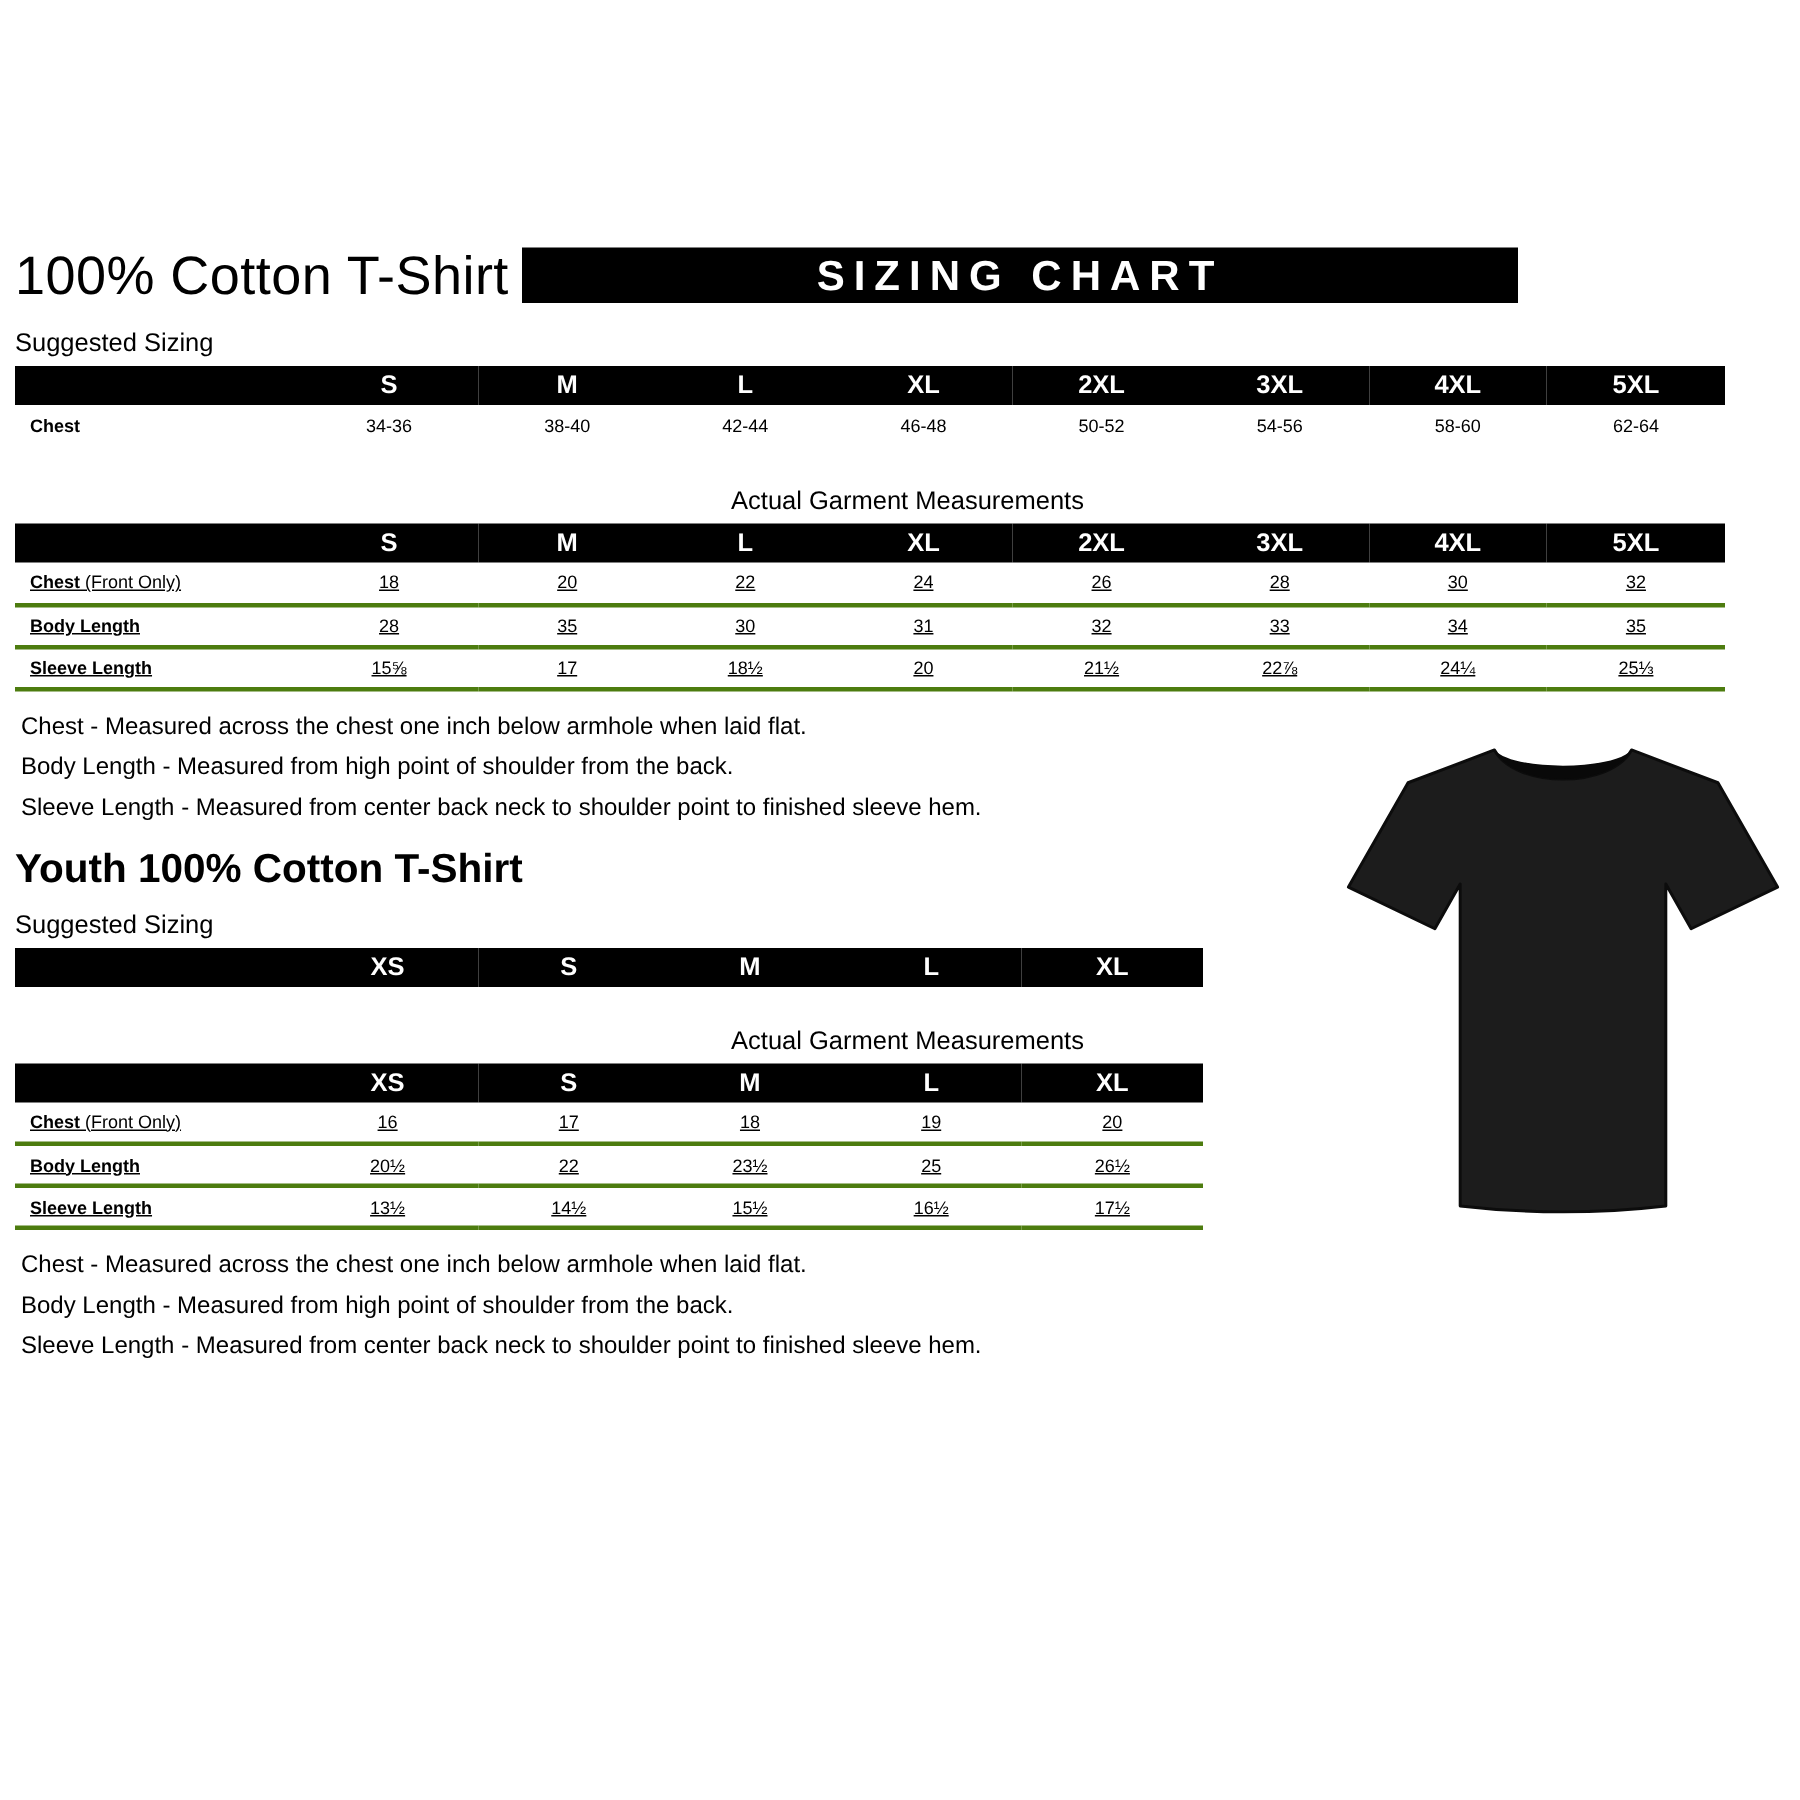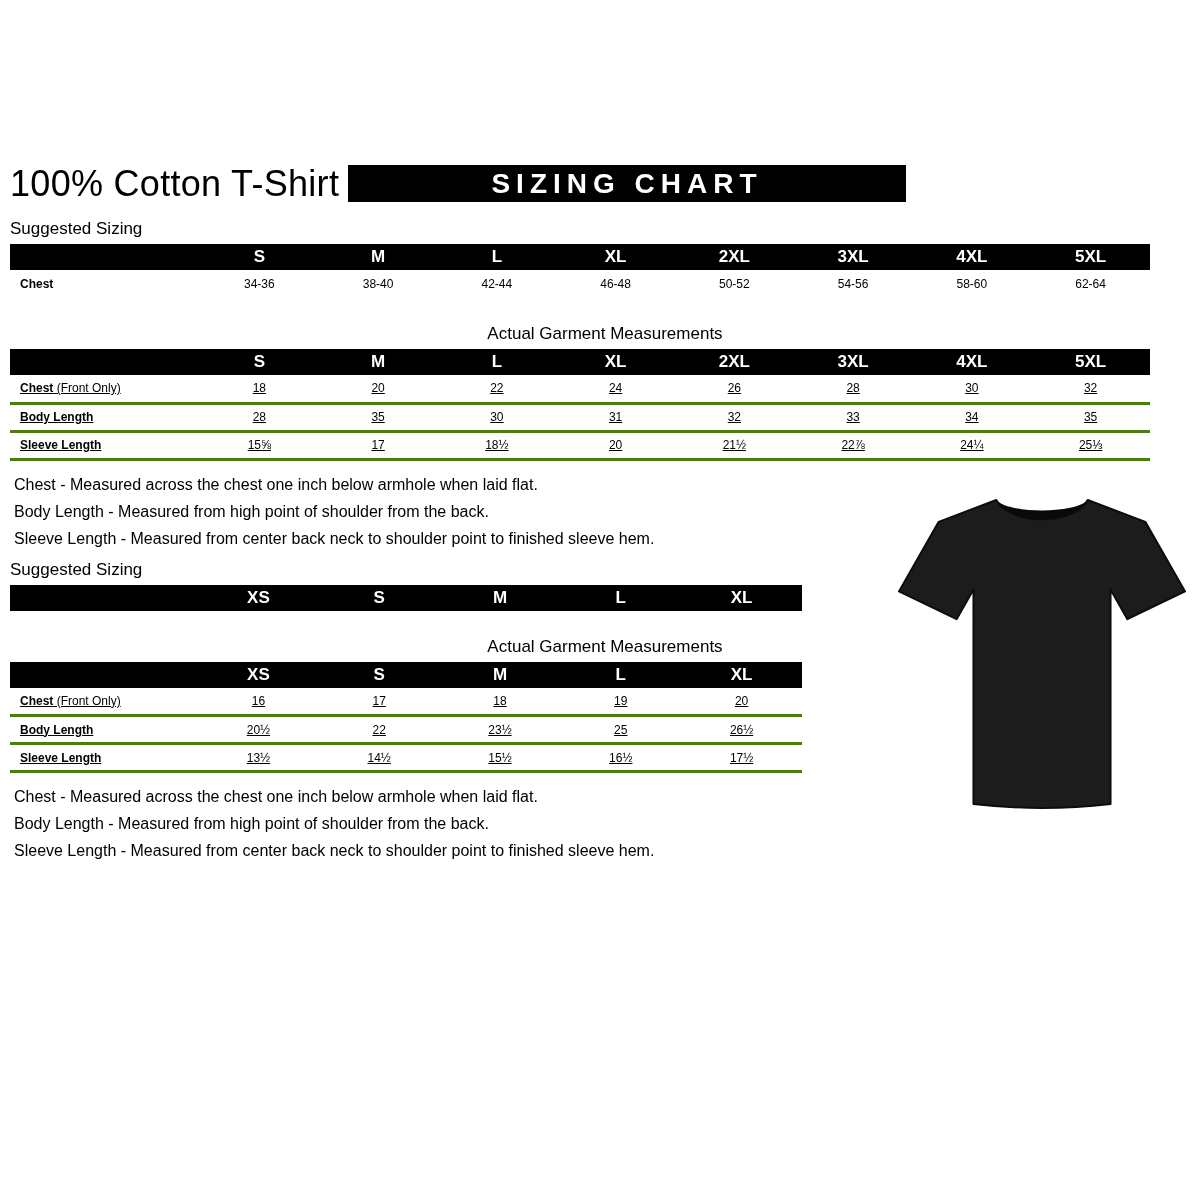--- a/index.html
+++ b/index.html
@@ -7,21 +7,21 @@
   body {
     width: 1200px; height: 1200px;
     font-family: "Liberation Sans", sans-serif;
     color: #000; position: relative; overflow: hidden;
   }
   .page { position: relative; width: 1200px; height: 1200px; padding: 165px 0 0 10px; }
 
   .header-row { position: relative; height: 42px; margin-bottom: 6px; }
   .title { margin: 0; font-size: 36px; font-weight: 400; letter-spacing: 0.3px; line-height: 38px; }
   .banner {
-    position: absolute; left: 338px; top: 0; width: 558px; height: 37px;
+    position: absolute; left: 338px; top: 0; width: 664px; height: 37px;
     background: #000; color: #fff; font-weight: 700; font-size: 28px;
     letter-spacing: 6px; text-align: center; line-height: 37px;
   }
 
   .section-label { font-size: 17px; margin: 12px 0 5px 0; }
   .gap-top { margin-top: 26px; text-align: center; }
 
   table.size-table { border-collapse: collapse; table-layout: fixed; }
   .adult-table { width: 1140px; }
   .youth-table { width: 792px; }
@@ -132,20 +132,21 @@
       </table>
 
     <div class="notes">
         <p class="note">Chest - Measured across the chest one inch below armhole when laid flat.</p>
         <p class="note">Body Length - Measured from high point of shoulder from the back.</p>
         <p class="note">Sleeve Length - Measured from center back neck to shoulder point to finished sleeve hem.</p>
       </div>
   </section>
 
   <section>
+    <h2 class="youth-title">Youth 100% Cotton T-Shirt</h2>
 
     <div class="section-label">Suggested Sizing</div>
     <table class="size-table youth-table">
         <tbody>
           <tr class="head-row">
             <th class="label-col"></th>
             <th>XS</th>
             <th>S</th>
             <th>M</th>
             <th>L</th>

